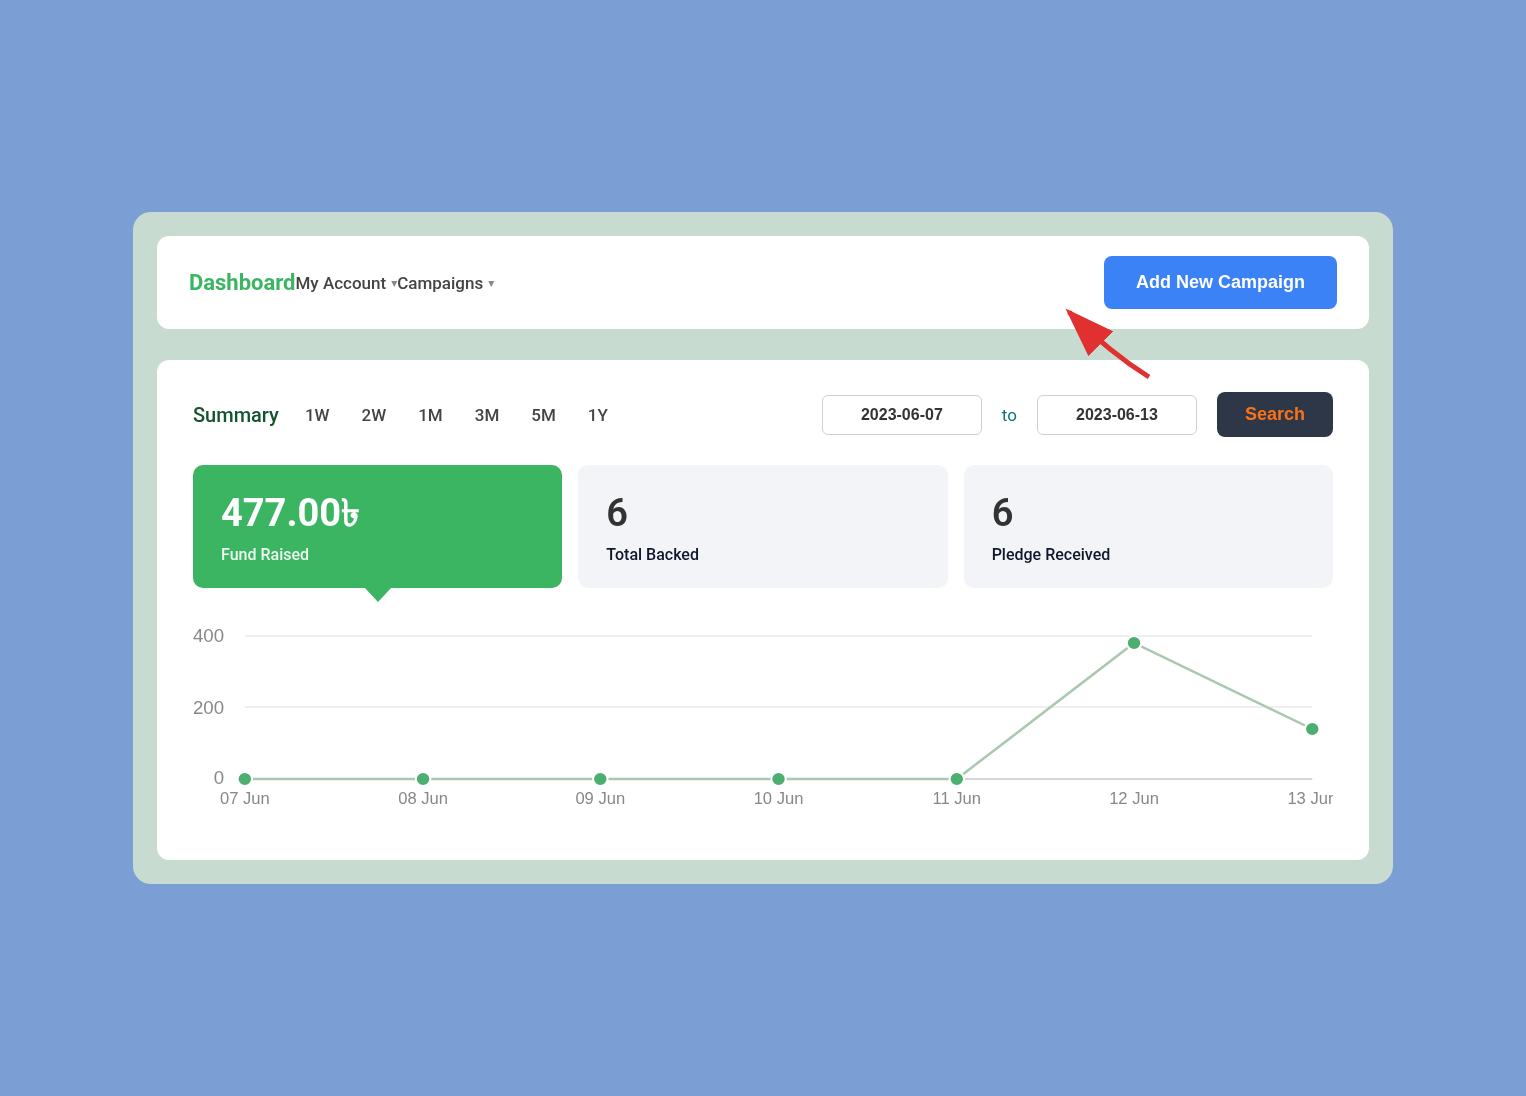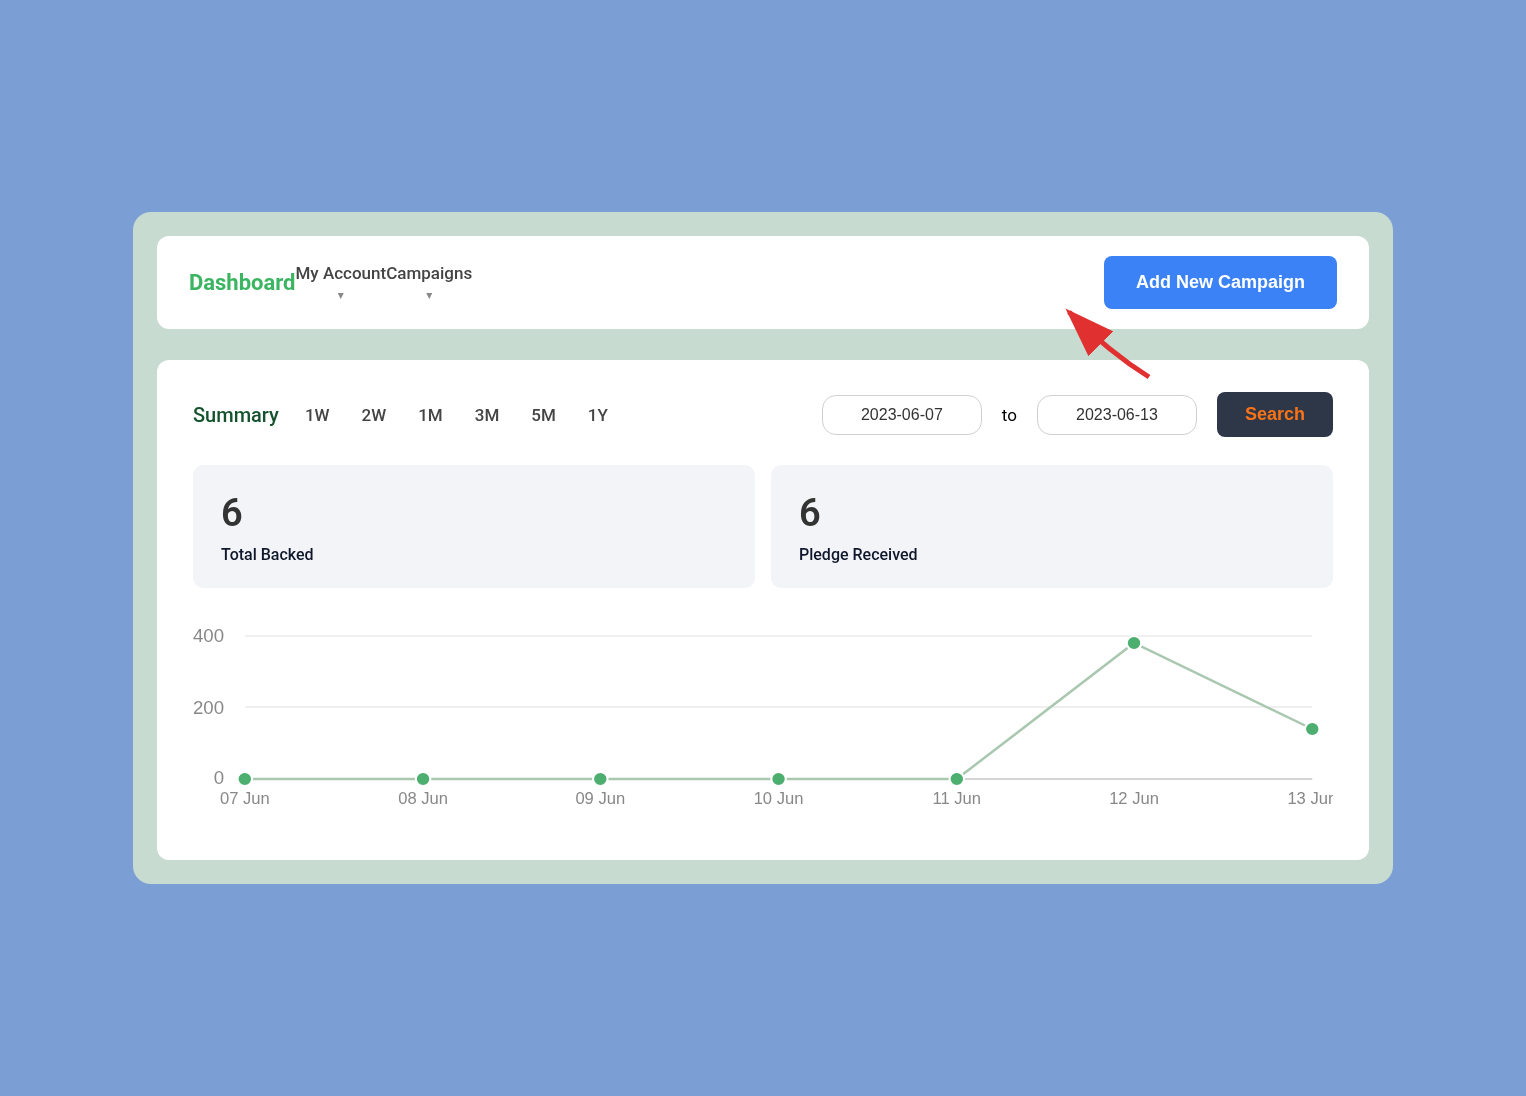--- a/index.html
+++ b/index.html
@@ -33,21 +33,20 @@
       font-size: 22px;
     }
     .nav-item {
       color: #444;
       font-size: 17px;
       font-weight: 500;
       display: flex;
       align-items: center;
       gap: 5px;
       cursor: pointer;
-      flex-direction: column;
     }
     .nav-item .chevron {
       font-size: 12px;
       color: #888;
     }
     .nav-spacer { flex: 1; }
     .btn-add-campaign {
       background: #3b82f6;
       color: #fff;
       border: none;
@@ -90,32 +89,32 @@
       color: #444;
       font-size: 17px;
       font-weight: 500;
       cursor: pointer;
       padding: 4px 6px;
       border-radius: 4px;
     }
     .filter-spacer { flex: 1; }
     .date-input {
       border: 1.5px solid #d0d0d0;
-      border-radius: 14px;
+      border-radius: 6px;
       padding: 10px 18px;
       font-size: 16px;
       color: #333;
-      font-weight: 400;
+      font-weight: 700;
       width: 160px;
       text-align: center;
       background: #fff;
       cursor: pointer;
     }
     .filter-to {
-      color: #000000;
+      color: #0f766e;
       font-size: 17px;
       font-weight: 400;
       text-align: center;
     }
     .btn-search {
       background: #2d3748;
       color: #f97316;
       border: none;
       border-radius: 8px;
       padding: 12px 28px;
@@ -225,20 +224,24 @@
       <span class="filter-period">5M</span>
       <span class="filter-period">1Y</span>
       <div class="filter-spacer"></div>
       <input class="date-input" type="text" value="2023-06-07" style="">
       <span class="filter-to">to</span>
       <input class="date-input" type="text" value="2023-06-13" style="">
       <button class="btn-search">Search</button>
     </div>
 
     <div class="stats-row">
+      <div class="stat-card green">
+        <div class="stat-value">477.00৳</div>
+        <div class="stat-label">Fund Raised</div>
+      </div>
       <div class="stat-card light">
         <div class="stat-value">6</div>
         <div class="stat-label">Total Backed</div>
       </div>
       <div class="stat-card light">
         <div class="stat-value">6</div>
         <div class="stat-label">Pledge Received</div>
       </div>
     </div>
 

